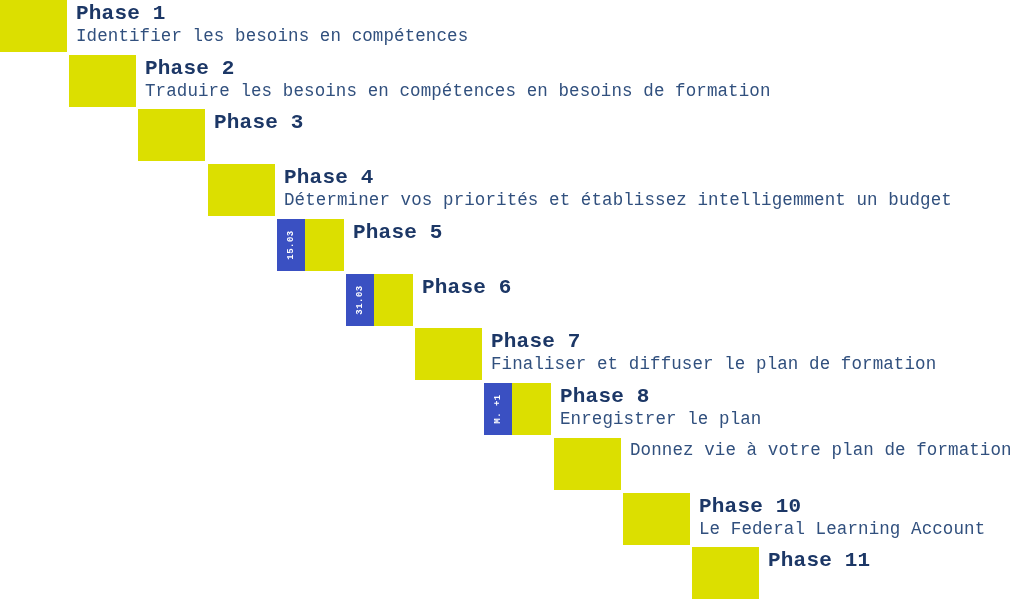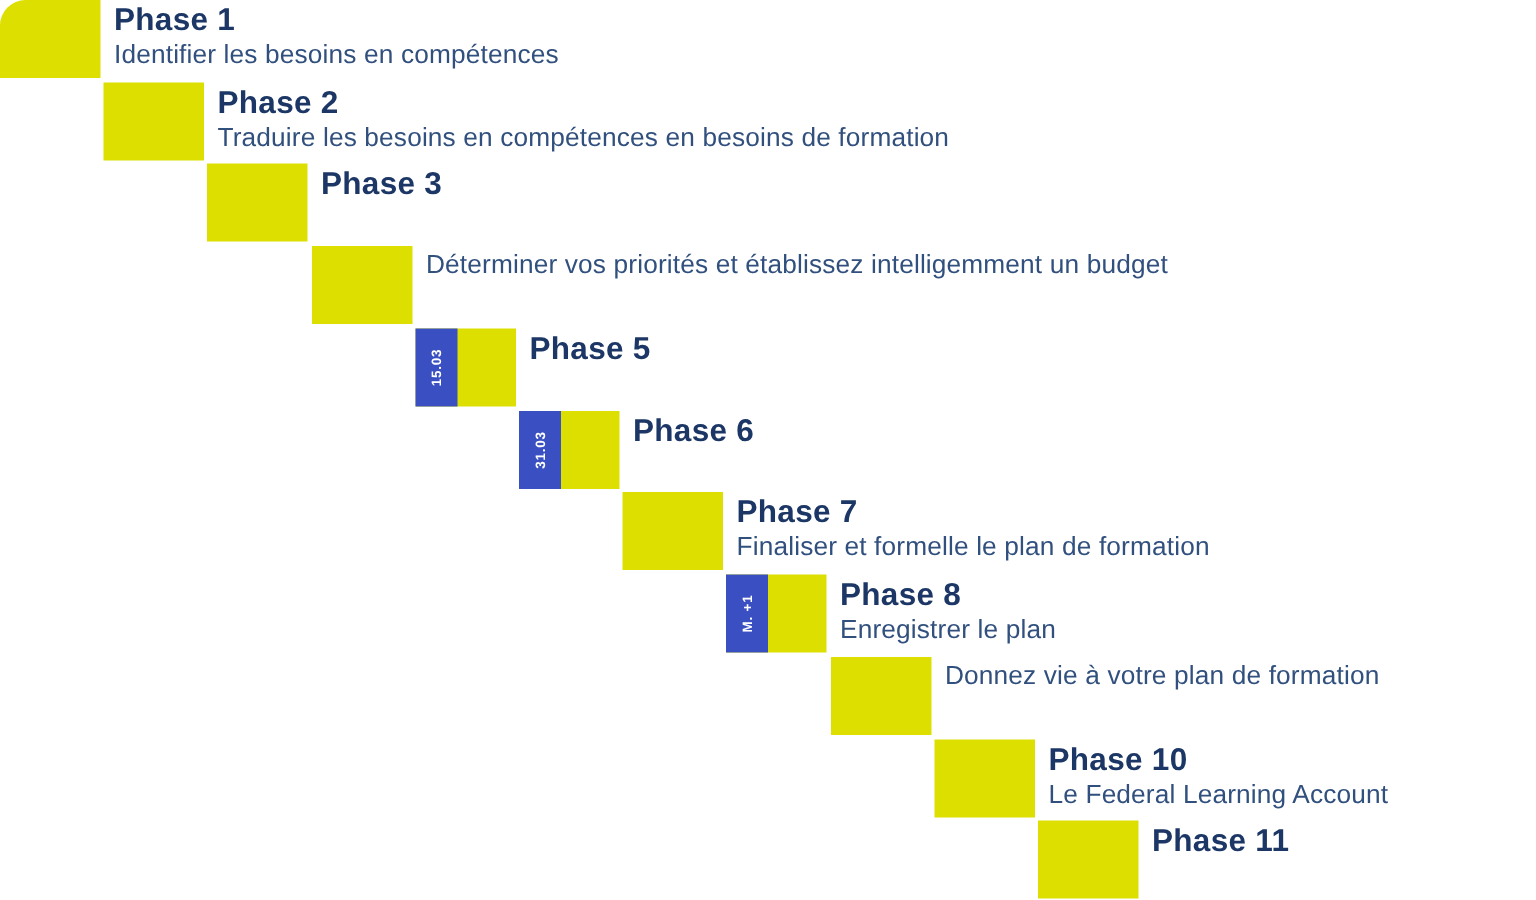--- a/index.html
+++ b/index.html
@@ -6,22 +6,21 @@
     margin: 0;
     padding: 0;
     background: #ffffff;
   }
   .canvas {
     position: relative;
     width: 1024px;
     height: 600px;
     overflow: hidden;
     background: var(--bg, #ffffff);
-    font-family: Liberation Sans, sans-serif;
-    border-radius: 17px;
+    font-family: Liberation Mono, monospace;
   }
   .phase-row {
     position: absolute;
   }
   .phase-block {
     position: absolute;
     left: 0;
     top: 0;
     width: 67px;
     height: 52px;
@@ -95,20 +94,21 @@
     </div>
     <div class="phase-text">
       <div class="phase-title">Phase 3</div>
     </div>
   </div>
     <div class="phase-row" style="left: 208px; top: 164px;">
     <div class="phase-block">
       
     </div>
     <div class="phase-text">
+      <div class="phase-title">Phase 4</div>
       <div class="phase-desc">Déterminer vos priorités et établissez intelligemment un budget</div>
     </div>
   </div>
     <div class="phase-row" style="left: 277px; top: 219px;">
     <div class="phase-block">
       <div class="date-strip">
         <span class="date-label">15.03</span>
       </div>
     </div>
     <div class="phase-text">
@@ -124,21 +124,21 @@
     <div class="phase-text">
       <div class="phase-title">Phase 6</div>
     </div>
   </div>
     <div class="phase-row" style="left: 415px; top: 328px;">
     <div class="phase-block">
       
     </div>
     <div class="phase-text">
       <div class="phase-title">Phase 7</div>
-      <div class="phase-desc">Finaliser et formelle le plan de formation</div>
+      <div class="phase-desc">Finaliser et diffuser le plan de formation</div>
     </div>
   </div>
     <div class="phase-row" style="left: 484px; top: 383px;">
     <div class="phase-block">
       <div class="date-strip">
         <span class="date-label">M. +1</span>
       </div>
     </div>
     <div class="phase-text">
       <div class="phase-title">Phase 8</div>

